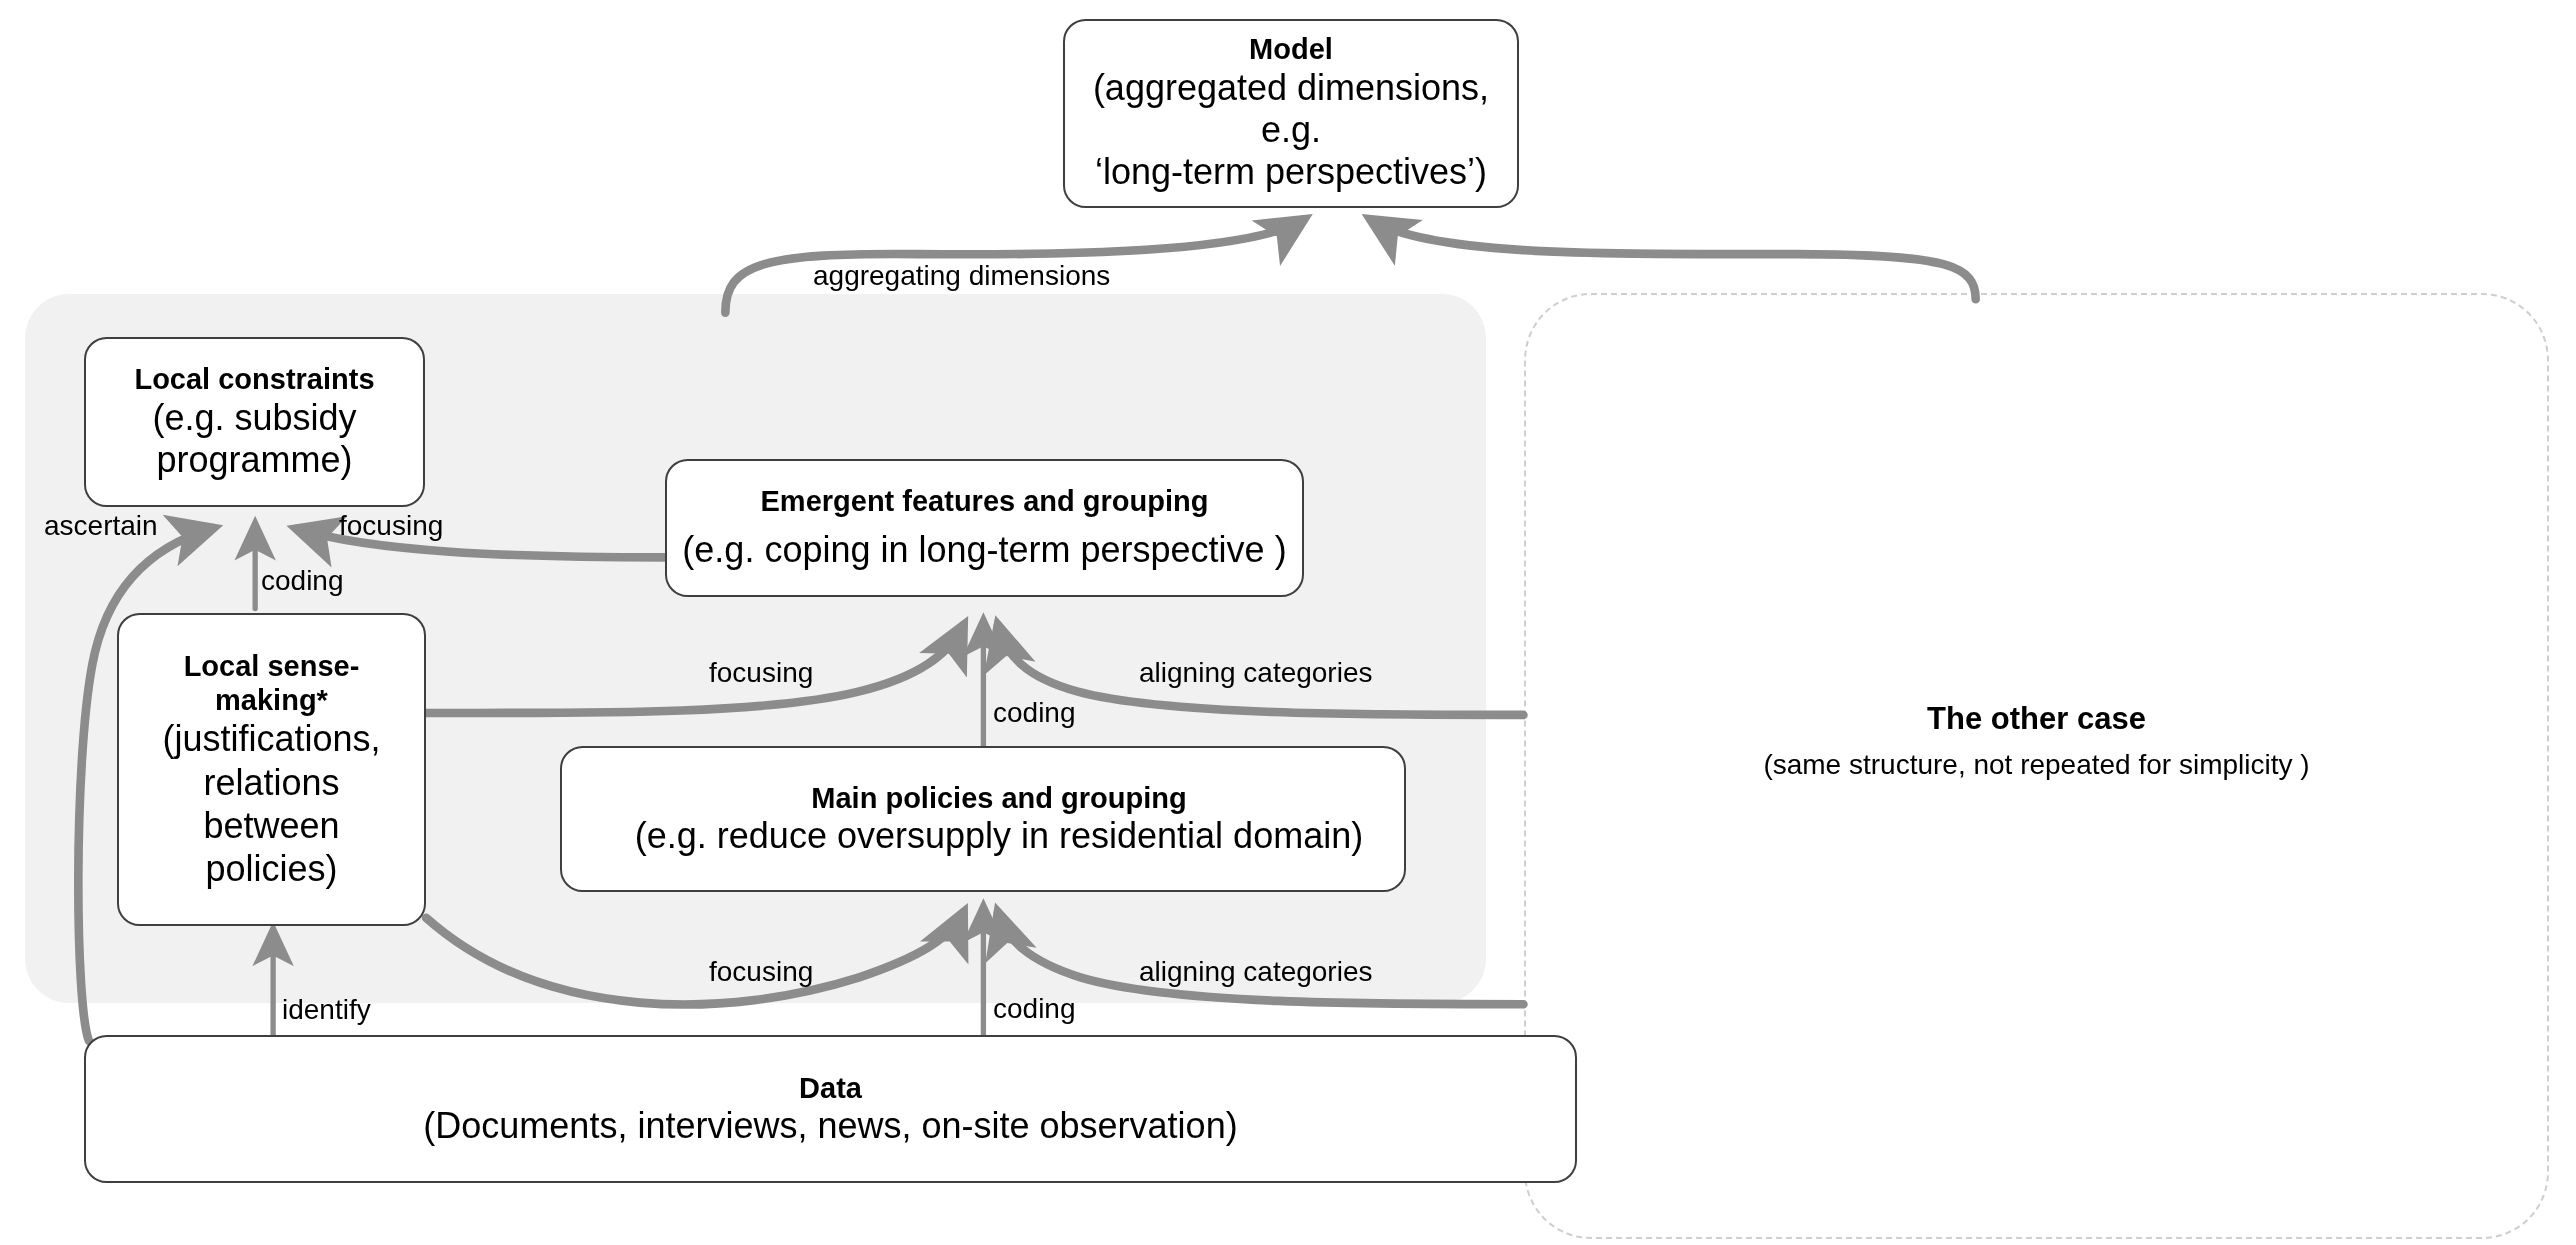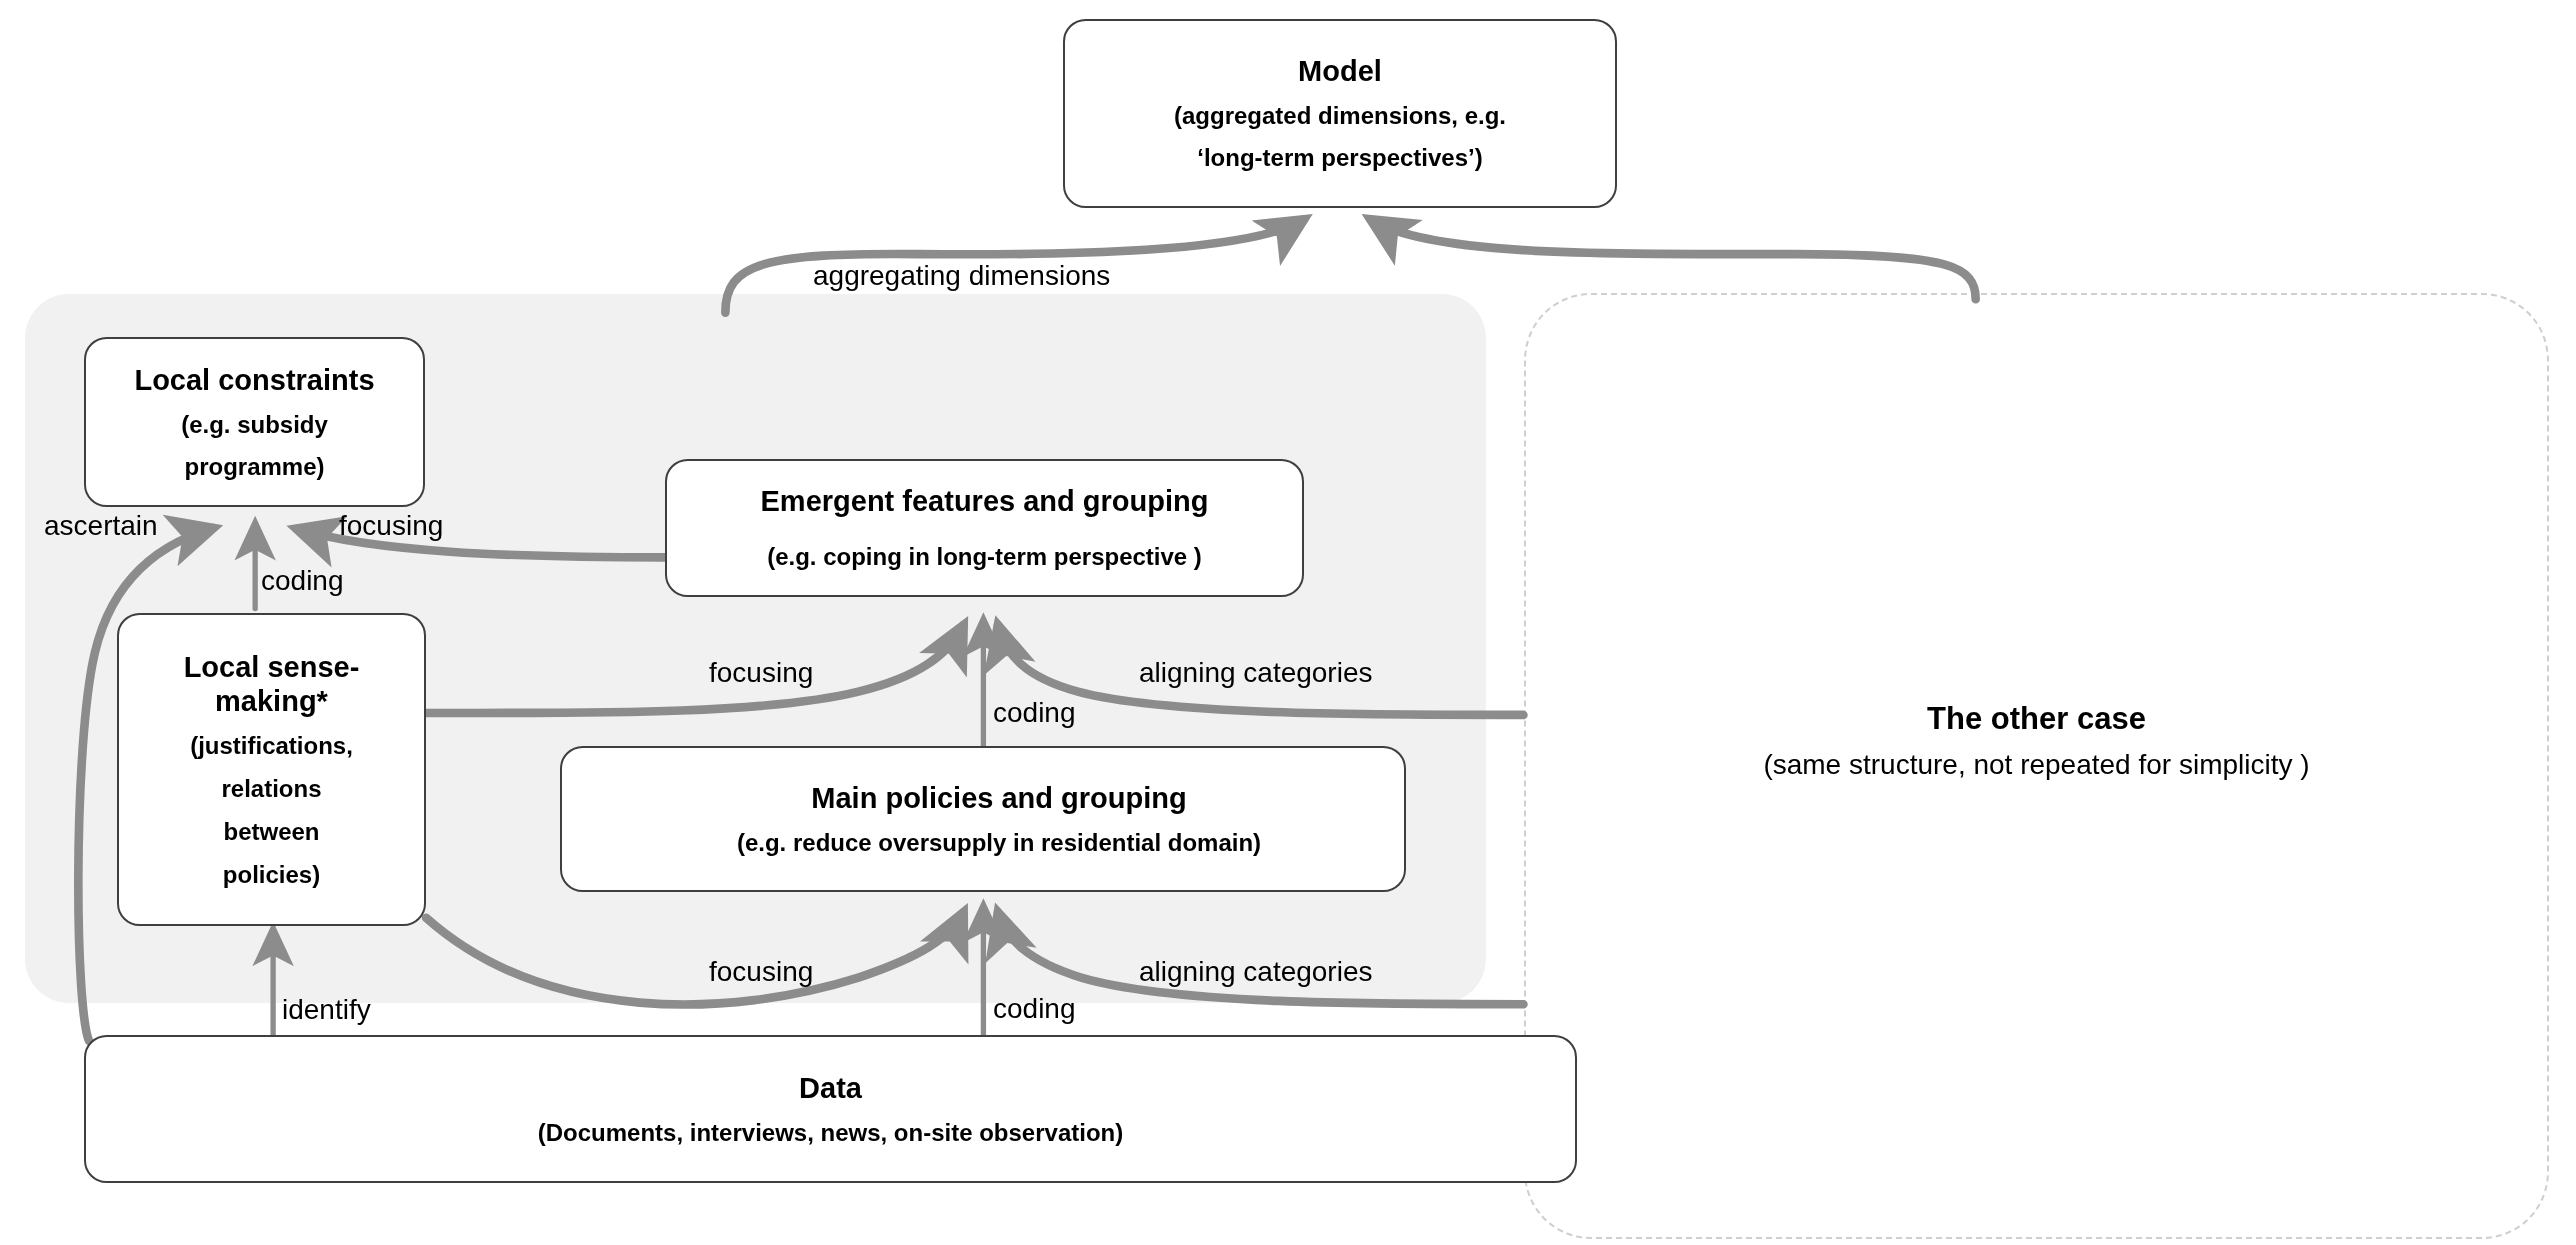--- a/index.html
+++ b/index.html
@@ -30,21 +30,21 @@
     border-radius:22.6px;
     box-sizing:border-box;
     display:flex;
     flex-direction:column;
     align-items:center;
     justify-content:center;
     text-align:center;
     line-height:1.18;
   }
   .node .t{font-weight:bold;font-size:29px;letter-spacing:0px;}
-  .node .s{font-weight:bold;font-size:24px;margin-top:14px;}
+  .node .s{font-weight:normal;font-size:36px;}
   .node .s.tight{line-height:1.2;}
 
   .othercase{
     position:absolute;
     text-align:center;
     line-height:1.25;
   }
   .othercase .t{font-weight:bold;font-size:31px;display:block;}
   .othercase .s{font-weight:normal;font-size:28px;display:block;margin-top:8px;}
 
@@ -96,21 +96,21 @@
       <path d="M1478,1557 L1478,1365" stroke-width="8" marker-end="url(#ahThin)"></path>
 
       <path d="M640,1380 C820,1540 1100,1530 1290,1470 C1380,1440 1430,1410 1448,1372" stroke-width="13" marker-end="url(#ahThick)"></path>
 
       <path d="M2290,1510 C2060,1510 1760,1510 1625,1470 C1545,1445 1512,1412 1500,1372" stroke-width="13" marker-end="url(#ahThick)"></path>
 
       <path d="M410,1557 L410,1400" stroke-width="8" marker-end="url(#ahThin)"></path>
     </g>
   </svg>
 
-  <div class="node" style="left:1063px;top:18.6px;width:554px;height:189px;">
+  <div class="node" style="left:1063px;top:18.6px;width:456px;height:189px;">
     <div class="t">Model</div>
     <div class="s">(aggregated dimensions, e.g.</div>
     <div class="s">‘long-term perspectives’)</div>
   </div>
 
   <div class="node" style="left:84px;top:337px;width:341px;height:170px;">
     <div class="t">Local constraints</div>
     <div class="s">(e.g. subsidy</div>
     <div class="s">programme)</div>
   </div>

